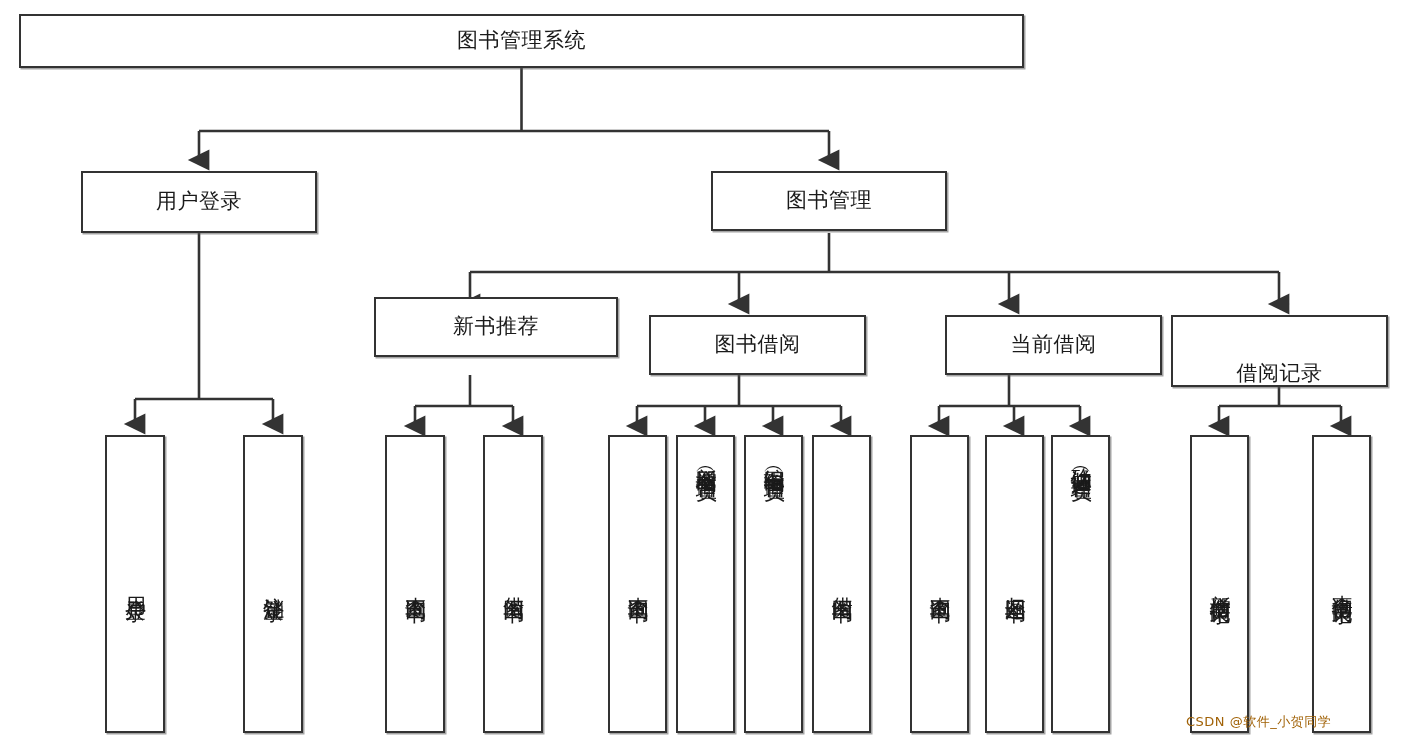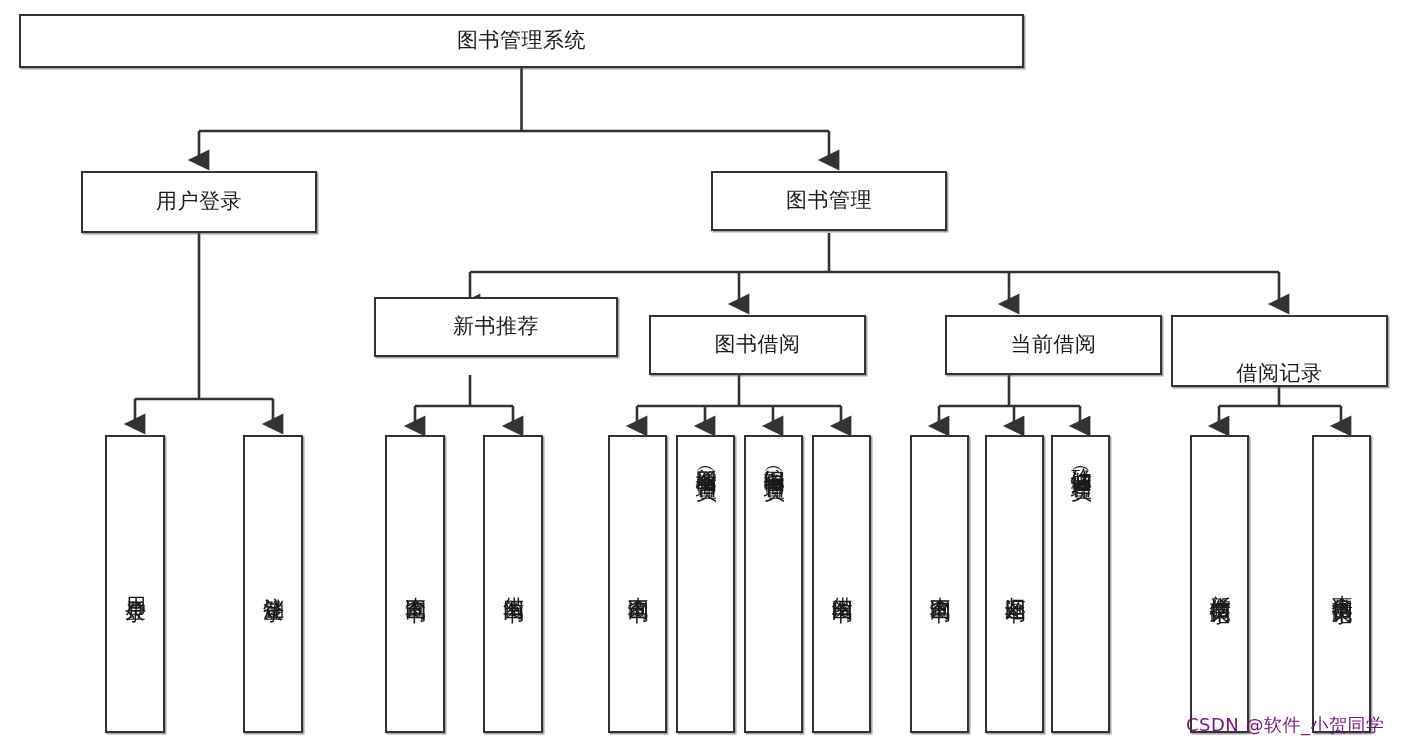--- a/index.html
+++ b/index.html
@@ -63,22 +63,22 @@
     left: 0;
     top: 0;
     width: 1405px;
     height: 747px;
     pointer-events: none;
   }
   .watermark {
     position: absolute;
     left: 1186px;
     top: 713px;
-    font-size: 18px;
-    color: #701a75;
+    font-size: 13px;
+    color: #a16207;
     white-space: nowrap;
     letter-spacing: 0.5px;
   }
 </style>
 </head>
 <body>
 
 <div id="diagram">
 
   <svg id="connectors" viewBox="0 0 1405 747" xmlns="http://www.w3.org/2000/svg">

